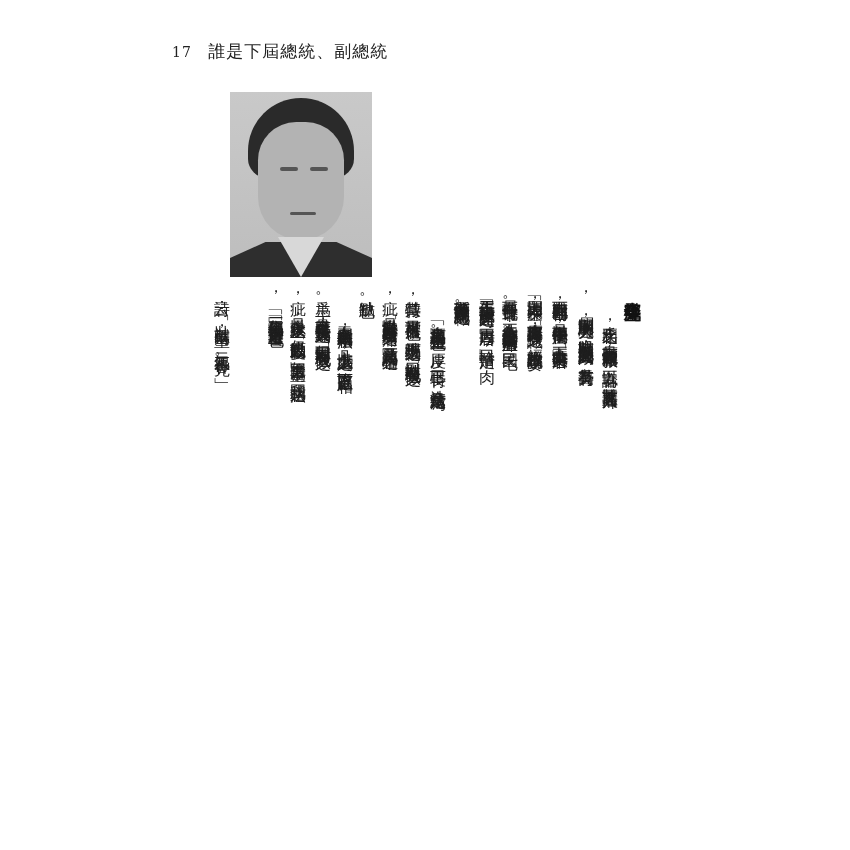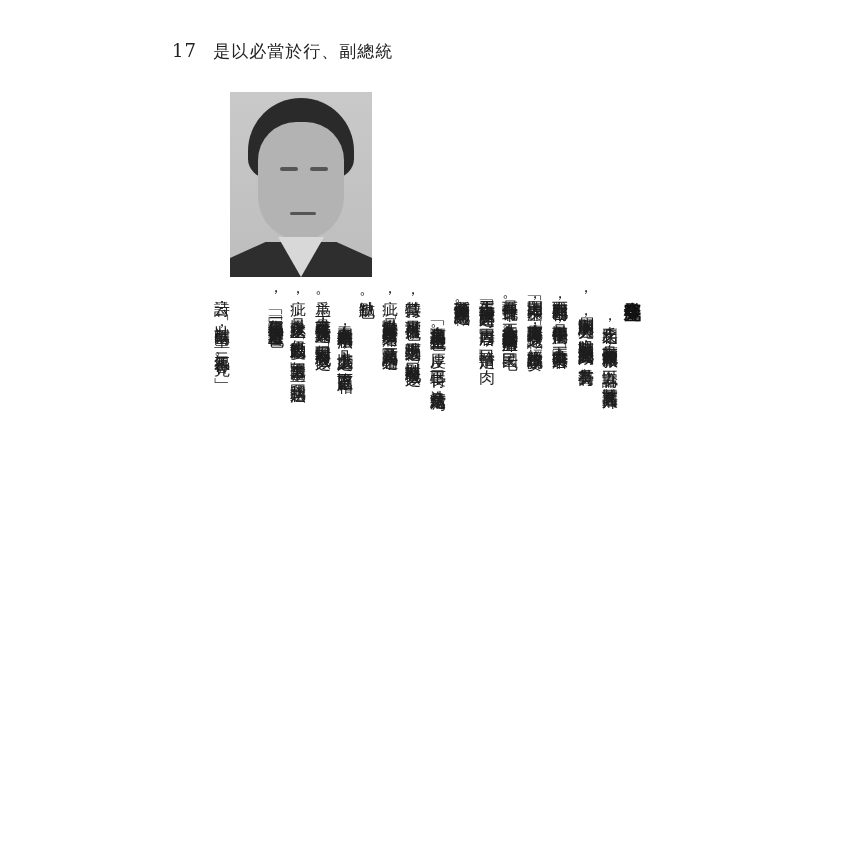--- a/index.html
+++ b/index.html
@@ -4,21 +4,21 @@
   <style>
     html, body { margin: 0; padding: 0; }
     body {
       width: 850px; height: 850px; background: #ffffff; position: relative; overflow: hidden;
       font-family: "DejaVu Serif", "Liberation Serif", serif; color: #1a1a1a;
     }
     .header {
       position: absolute; left: 172px; top: 40px; font-size: 17px; letter-spacing: 1px;
       white-space: nowrap; color: #222;
     }
-    .header .pnum { margin-right: 10px; font-size: 18px; margin-top: 14px; }
+    .header .pnum { margin-right: 10px; font-size: 14px; margin-top: 14px; }
     .photo {
       position: absolute; left: 230px; top: 92px; width: 142px; height: 185px;
       background: linear-gradient(180deg, #c9c9c9 0%, #bdbdbd 100%);
       overflow: hidden;
     }
     .photo .hair {
       position: absolute; left: 18px; top: 6px; width: 106px; height: 80px;
       background: #2a2a2a; border-radius: 55px 55px 20px 20px;
     }
     .photo .face {
@@ -42,21 +42,21 @@
     }
     .col.title { font-family: "DejaVu Sans", "Liberation Sans", sans-serif; font-weight: bold; font-size: 17px; color: #111; }
     .col.indent { top: 313px; }
     .col.poem { font-size: 16px; letter-spacing: 2px; }
   </style>
 </head>
 <body>
 
 <div class="header">
   <span class="pnum">17</span>
-  <span>是以必當於行、副總統</span>
+  <span>誰是下屆總統、副總統</span>
 </div>
 
 <div class="photo">
   <div class="hair"></div>
   <div class="face"></div>
   <div class="eye l"></div>
   <div class="eye r"></div>
   <div class="mouth"></div>
   <div class="suit"></div>
   <div class="collar"></div>

